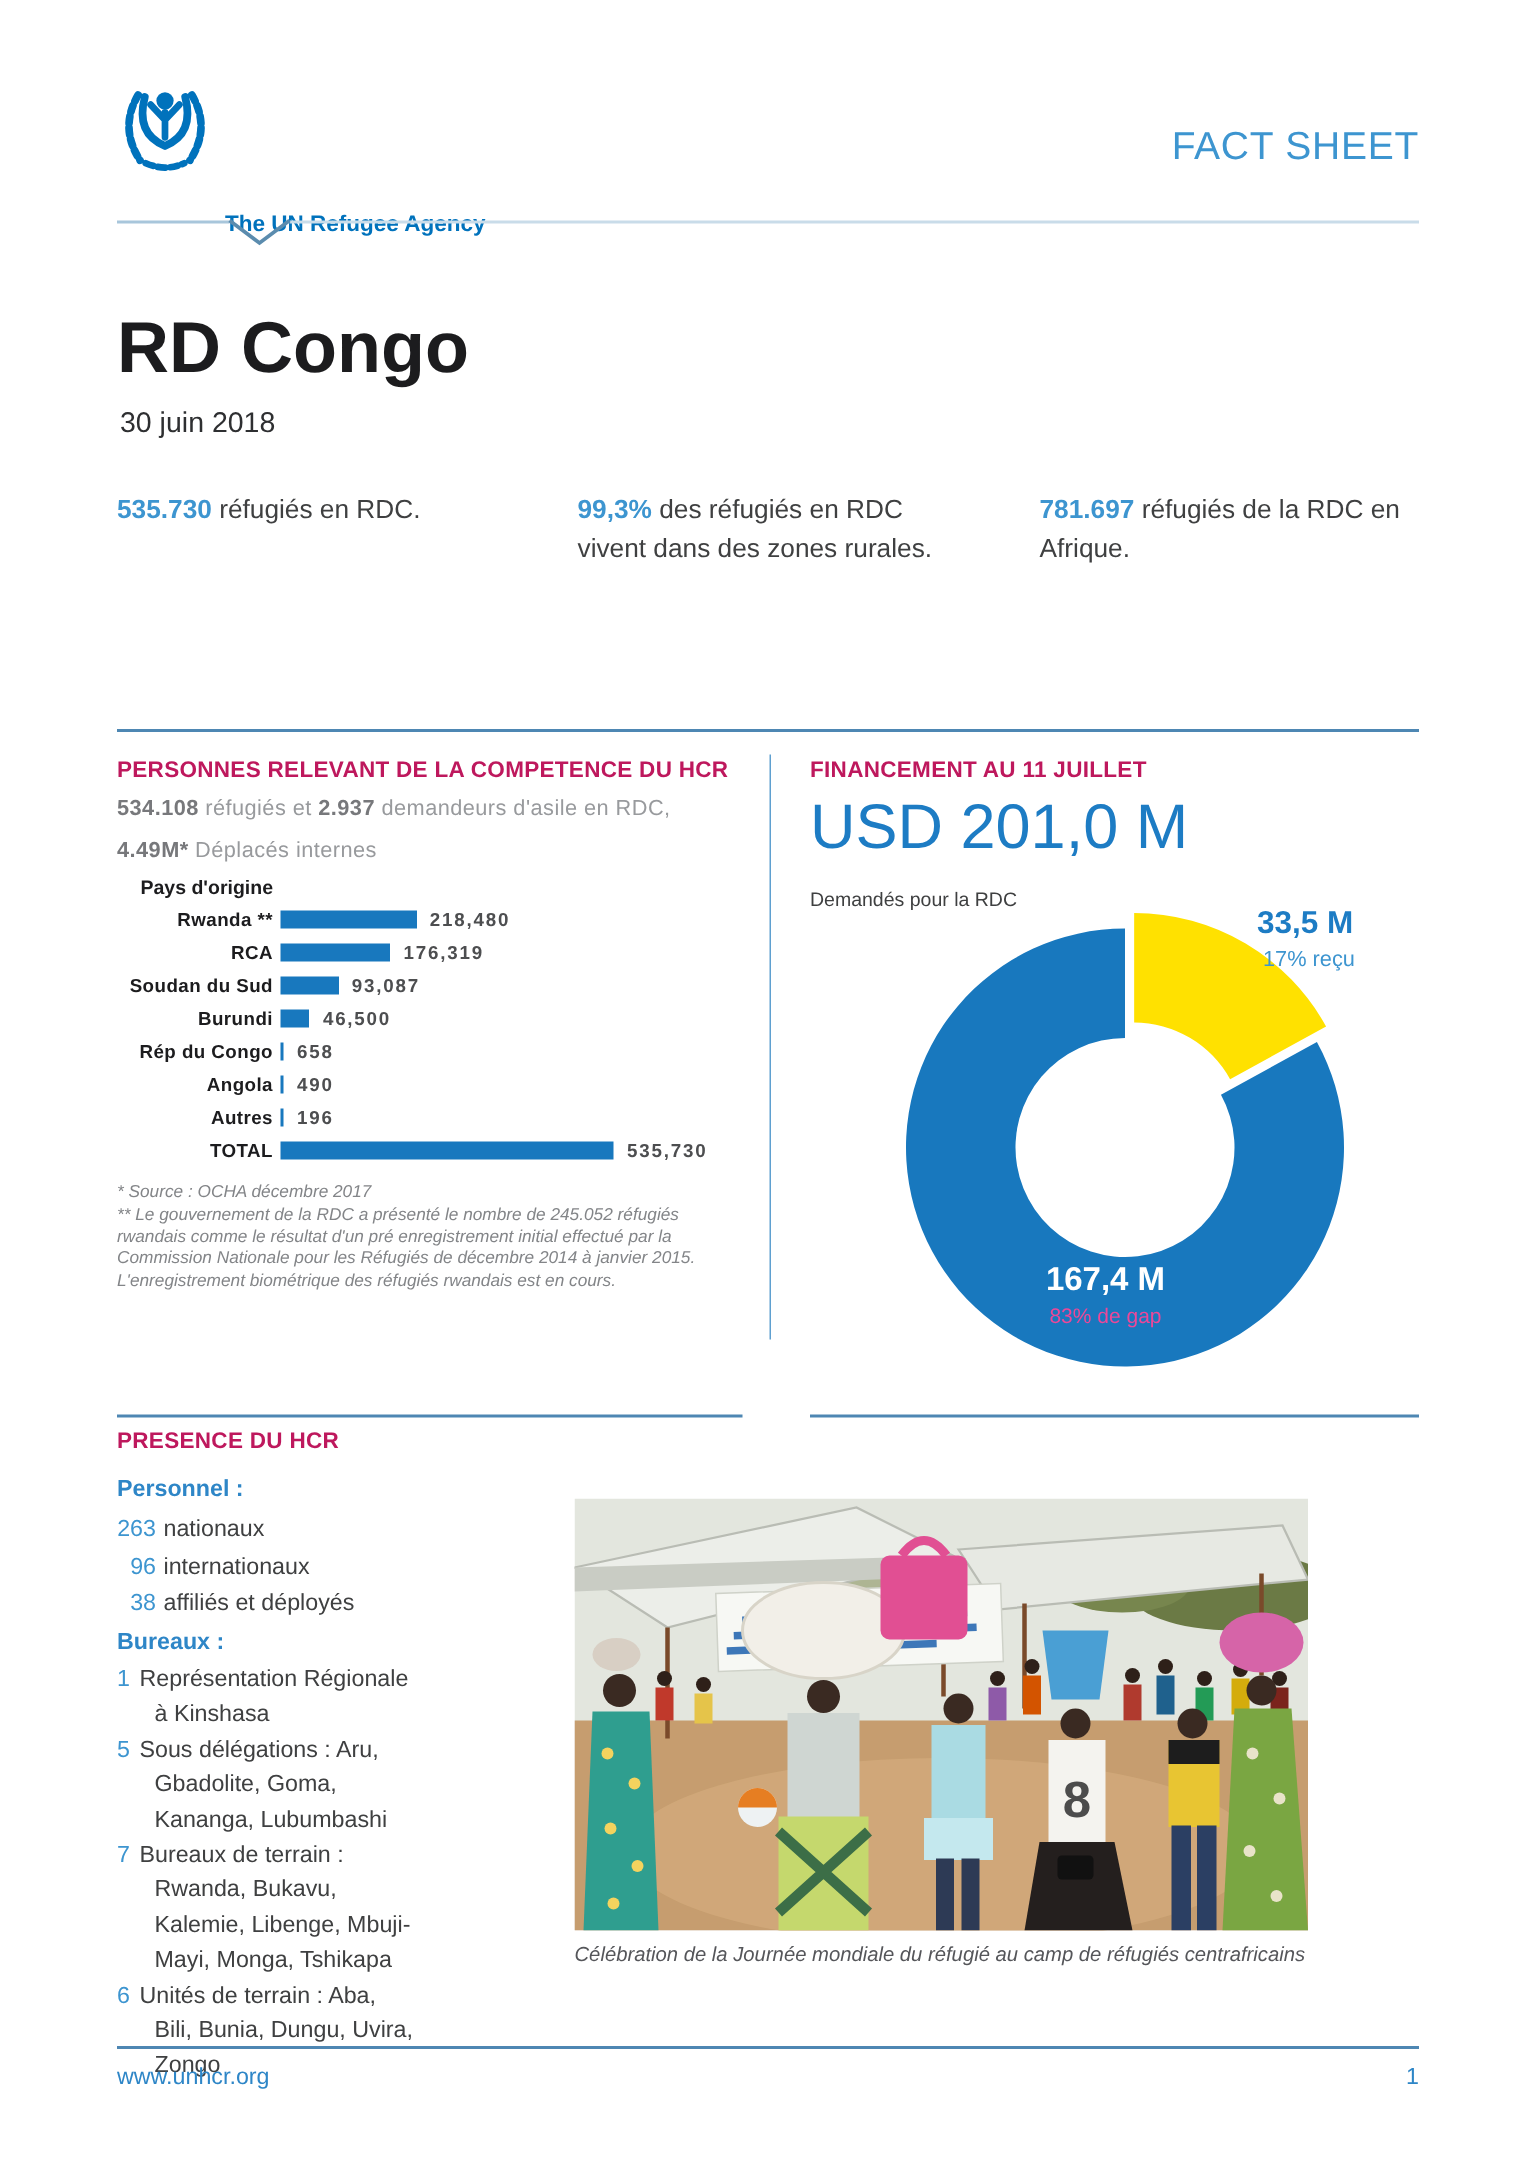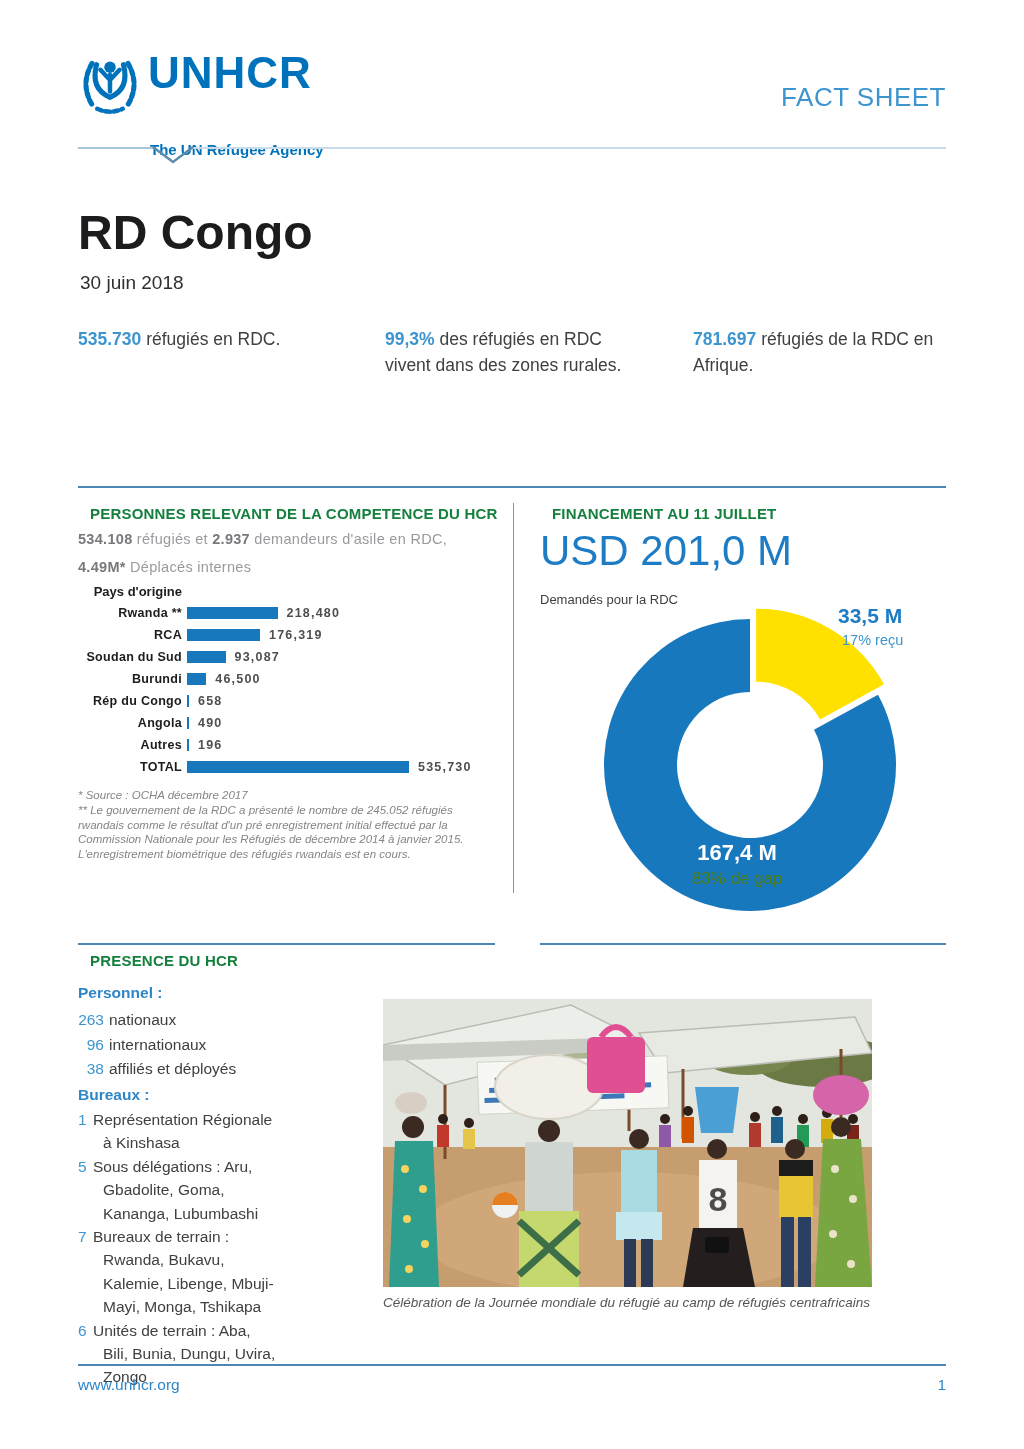--- a/index.html
+++ b/index.html
@@ -20,21 +20,21 @@
   
   .stat{position:absolute;top:326px;font-size:17.5px;line-height:26px;color:#3f4041;}
   .stat b{color:#3D95D0;}
   .stat1{left:78px;width:290px;}
   .stat2{left:385px;width:262px;}
   .stat3{left:693px;width:255px;}
 
   .hline{position:absolute;height:2px;background:#4E87B3;}
   .vline{position:absolute;width:1px;background:#5FA0D0;}
 
-  .sec-title{position:absolute;font-size:15px;font-weight:bold;color:#15803d;letter-spacing:0.2px;margin-left:12px;}
+  .sec-title{position:absolute;font-size:15px;font-weight:bold;color:#be185d;letter-spacing:0.2px;}
 
   
   .sub-line{position:absolute;left:78px;font-size:14.5px;color:#989a9d;letter-spacing:0.3px;}
   .sub-line b{color:#77787b;}
 
   .bar-chart{position:absolute;left:78px;top:580px;width:420px;}
   .bar-title{height:22px;display:flex;align-items:center;}
   .bar-title span{display:block;width:104px;text-align:right;font-weight:bold;
                   font-size:13px;color:#1c1c1e;}
   .bar-row{height:22px;display:flex;align-items:center;}
@@ -48,21 +48,21 @@
 
   
   .usd-amount{position:absolute;left:540px;top:527px;font-size:42px;color:#1D7CC4;}
   .fin-sub{position:absolute;left:540px;top:592px;font-size:13px;color:#3f4041;}
   .donut-wrap{position:absolute;left:540px;top:600px;width:420px;height:330px;}
   .received-label{position:absolute;left:838px;top:604px;font-size:21px;font-weight:bold;color:#1D7CC4;}
   .received-sub{position:absolute;left:842px;top:632px;font-size:14.5px;color:#3D95D0;}
   .gap-label{position:absolute;left:657px;top:840px;width:160px;text-align:center;
              font-size:22px;font-weight:bold;color:#ffffff;}
   .gap-sub{position:absolute;left:657px;top:869px;width:160px;text-align:center;
-           font-size:17px;color:#4d7c0f;}
+           font-size:14px;color:#ec4899;}
 
   
   .blue-b{font-weight:bold;color:#2E86C7;}
   .pers-title2{position:absolute;left:78px;top:984px;font-size:15.5px;}
   .personnel-list{position:absolute;left:78px;top:1008px;font-size:15.5px;line-height:24.5px;color:#3f4041;}
   .p-row .num{display:inline-block;width:26px;text-align:right;color:#3D95D0;margin-right:5px;}
   .bureaux-title{position:absolute;left:78px;top:1086px;font-size:15.5px;}
   .bureaux-list{position:absolute;left:78px;top:1108px;font-size:15.5px;line-height:23.4px;color:#3f4041;}
   .b-row .num{display:inline-block;width:11px;color:#3D95D0;margin-right:4px;}
   .b-cont{padding-left:25px;}
@@ -82,21 +82,20 @@
   <svg class="abs" style="left:78px;top:46px" width="64" height="68" viewBox="0 0 100 104">
     <g fill="none" stroke="#0072BC" stroke-linecap="round">
       <path d="M 22 26 Q 2 60 24 94" stroke-width="8" stroke-dasharray="7 5"></path>
       <path d="M 78 26 Q 98 60 76 94" stroke-width="8" stroke-dasharray="7 5"></path>
       <path d="M 30 97 Q 50 106 70 97" stroke-width="7" stroke-dasharray="8 5"></path>
       <path d="M 29 28 Q 19 66 50 79 Q 81 66 71 28" stroke-width="8"></path>
       <path d="M 50 44 L 50 70 M 50 52 L 35 36 M 50 52 L 65 36" stroke-width="7"></path>
     </g>
     <circle cx="50" cy="32" r="9" fill="#0072BC"></circle>
   </svg>
-  <div class="logo-text">UNHCR</div>
   <div class="logo-tagline">The UN Refugee Agency</div>
   <div class="fact-sheet">FACT SHEET</div>
 
   <svg class="abs" style="left:78px;top:140px" width="868" height="28" viewBox="0 0 868 28">
     <line x1="0" y1="8" x2="75" y2="8" stroke="#A8C6DB" stroke-width="2"></line>
     <line x1="115" y1="8" x2="868" y2="8" stroke="#C9DCE9" stroke-width="2"></line>
     <polyline points="75,7 95,22 115,7" fill="none" stroke="#5B8CAE" stroke-width="2.5"></polyline>
   </svg>
 
   <div class="doc-title">RD Congo</div>

